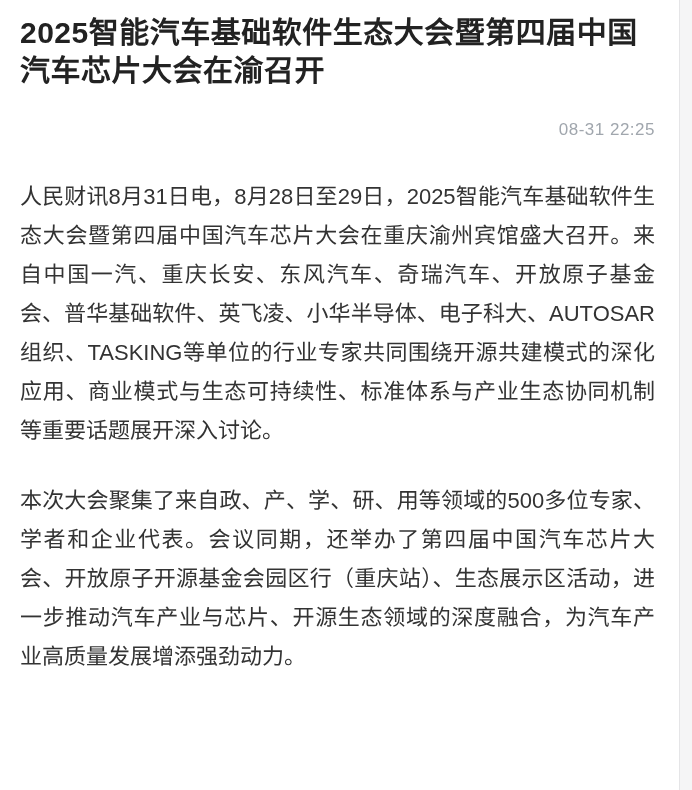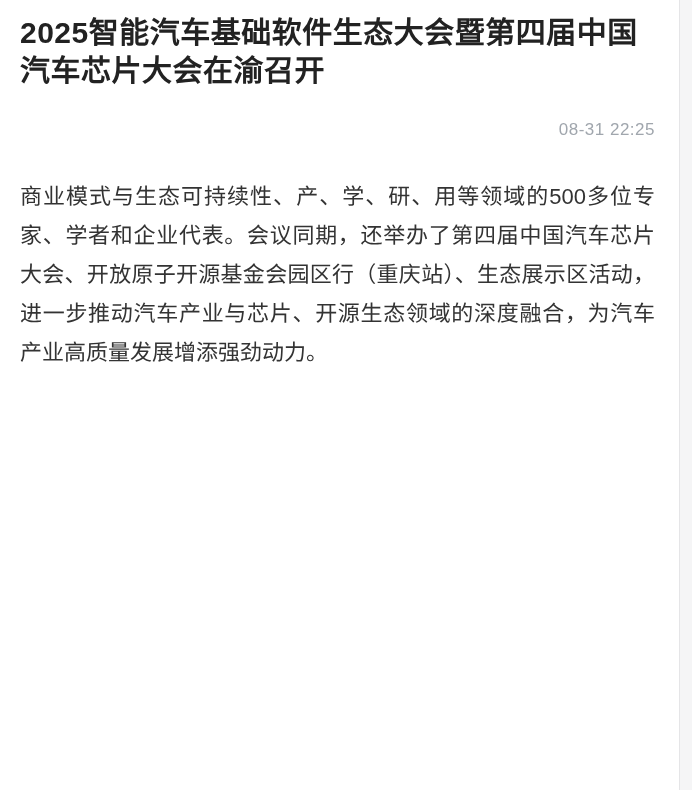--- a/index.html
+++ b/index.html
@@ -59,17 +59,18 @@
   }
 </style>
 </head>
 <body>
 
 <div class="page">
   <main class="content">
     <h1 class="article-title">2025智能汽车基础软件生态大会暨第四届中国汽车芯片大会在渝召开</h1>
     <div class="publish-time">08-31 22:25</div>
     <div class="article-body">
-      <p>商业模式与生态可持续性、产、学、研、用等领域的500多位专家、学者和企业代表。会议同期，还举办了第四届中国汽车芯片大会、开放原子开源基金会园区行（重庆站）、生态展示区活动，进一步推动汽车产业与芯片、开源生态领域的深度融合，为汽车产业高质量发展增添强劲动力。</p>
+      <p>人民财讯8月31日电，8月28日至29日，2025智能汽车基础软件生态大会暨第四届中国汽车芯片大会在重庆渝州宾馆盛大召开。来自中国一汽、重庆长安、东风汽车、奇瑞汽车、开放原子基金会、普华基础软件、英飞凌、小华半导体、电子科大、AUTOSAR组织、TASKING等单位的行业专家共同围绕开源共建模式的深化应用、商业模式与生态可持续性、标准体系与产业生态协同机制等重要话题展开深入讨论。</p>
+      <p>本次大会聚集了来自政、产、学、研、用等领域的500多位专家、学者和企业代表。会议同期，还举办了第四届中国汽车芯片大会、开放原子开源基金会园区行（重庆站）、生态展示区活动，进一步推动汽车产业与芯片、开源生态领域的深度融合，为汽车产业高质量发展增添强劲动力。</p>
     </div>
   </main>
   <div class="side-strip"></div>
 </div>
 
 </body></html>

